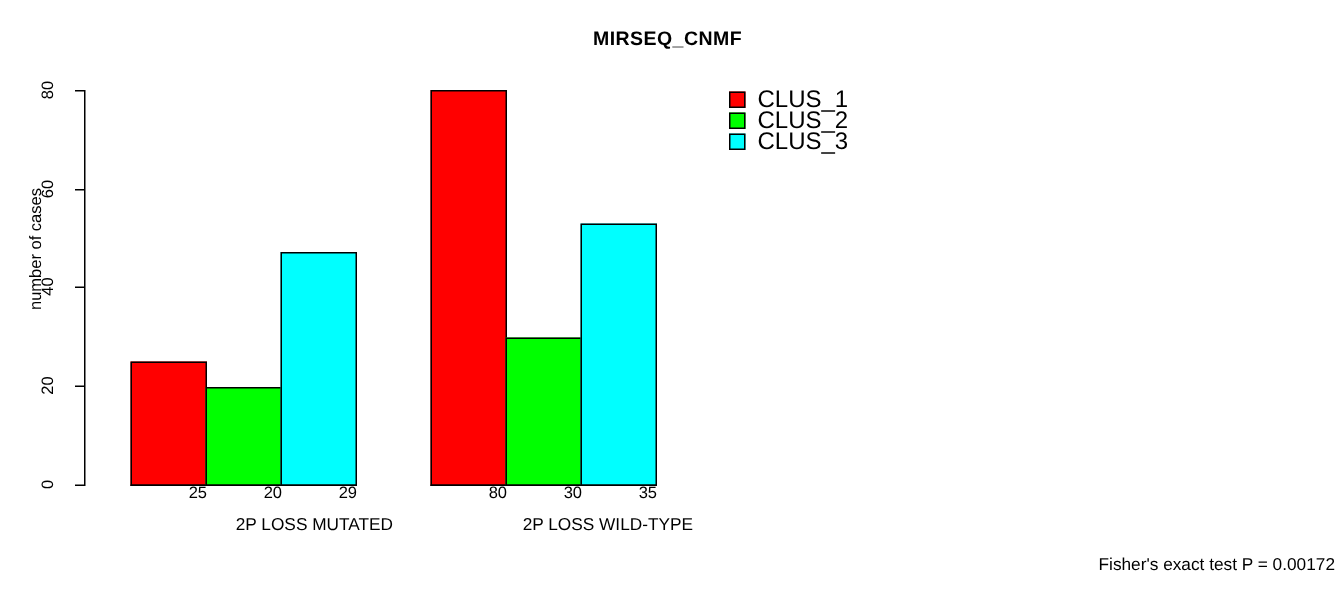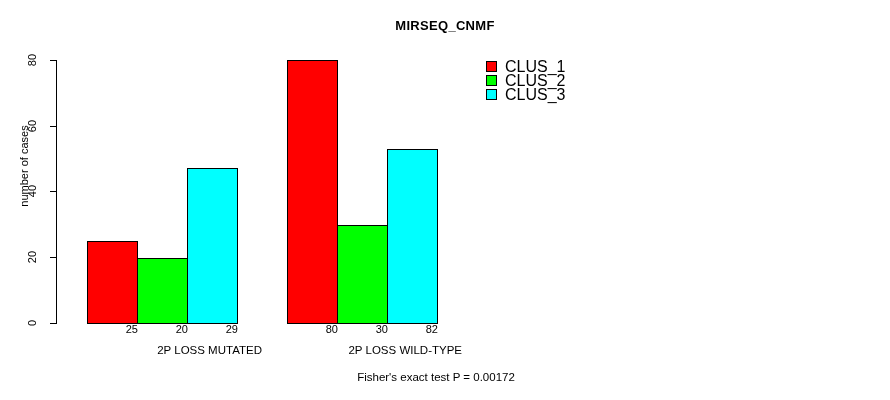--- a/index.html
+++ b/index.html
@@ -144,21 +144,21 @@
     line-height: 14px;
     white-space: nowrap;
   }
 
   
   .footer-note {
     position: absolute;
     left: 0;
     top: 371px;
     width: 890px;
-    text-align: center;
+    text-align: right;
     font-size: 11.5px;
   }
   .footer-inner {
     display: inline-block;
     margin-left: -18px;
   }
 </style>
 </head>
 <body>
 
@@ -211,21 +211,21 @@
 
     <div>
       <div class="bar" style="left:287px; top:60px;  width:51px; height:264px; background:#FF0000;"></div>
       <div class="bar" style="left:337px; top:225px; width:51px; height:99px;  background:#00FF00;"></div>
       <div class="bar" style="left:387px; top:149px; width:51px; height:175px; background:#00FFFF;"></div>
 
       <div class="baseline" style="left:287px; top:323px; width:151px;"></div>
 
       <div class="bar-value" style="left:287px; width:51px;">80</div>
       <div class="bar-value" style="left:337px; width:51px;">30</div>
-      <div class="bar-value" style="left:387px; width:51px;">82</div>
+      <div class="bar-value" style="left:387px; width:51px;">35</div>
 
       <div class="group-label" style="left:262px; width:200px;">2P LOSS WILD-TYPE</div>
     </div>
 
     <div class="legend">
       <div class="legend-row">
         <span class="legend-swatch" style="background:#FF0000;"></span>
         <span class="legend-label">CLUS_1</span>
       </div>
       <div class="legend-row">

